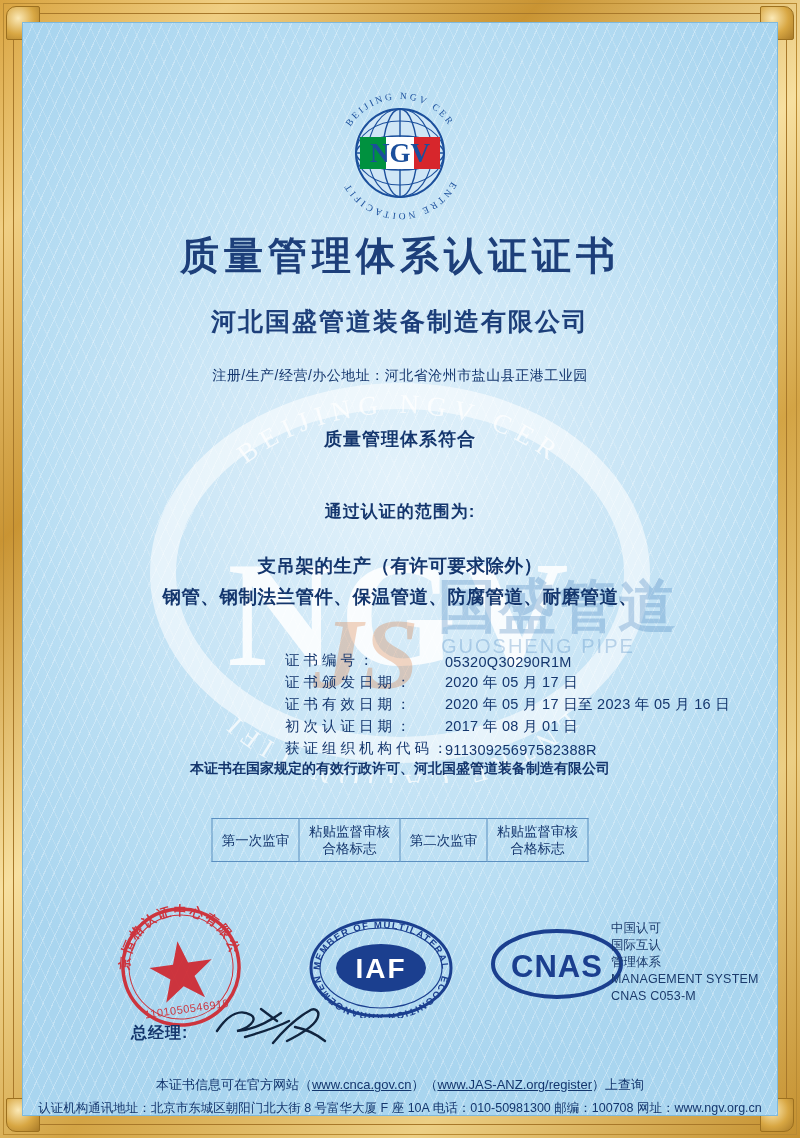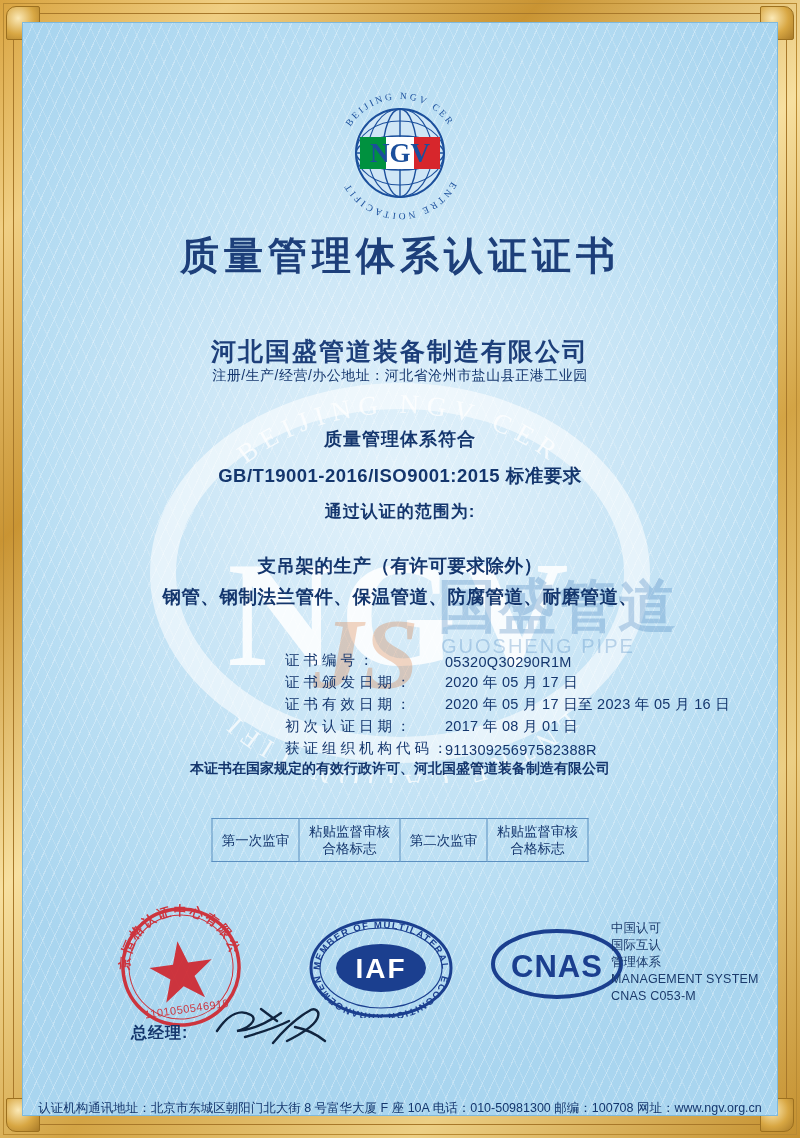--- a/index.html
+++ b/index.html
@@ -165,21 +165,21 @@
     width: 100%;
     text-align: center;
     font-family: "Liberation Sans", sans-serif;
     font-weight: bold;
     font-size: 39px;
     letter-spacing: 5px;
     color: #1d3f7a;
   }
   .company {
     position: absolute;
-    top: 312px;
+    top: 282px;
     width: 100%;
     text-align: center;
     font-family: "Liberation Sans", sans-serif;
     font-weight: bold;
     font-size: 25px;
     letter-spacing: 2px;
     color: #1d3f7a;
   }
   .address {
     position: absolute;
@@ -430,21 +430,20 @@
             <textPath href="#logoArcBot" startOffset="50%" text-anchor="middle">ENTRE   NOITACIFIT</textPath>
           </text>
         </svg>
       </div>
 
       <div class="main-title">质量管理体系认证证书</div>
       <div class="company">河北国盛管道装备制造有限公司</div>
       <div class="address">注册/生产/经营/办公地址：河北省沧州市盐山县正港工业园</div>
 
       <div class="std-line1">质量管理体系符合</div>
-      <div class="std-line2">GB/T19001-2016/ISO9001:2015 标准要求</div>
       <div class="std-line3">通过认证的范围为:</div>
 
       <div class="scope">
         <div>支吊架的生产（有许可要求除外）</div>
         <div>钢管、钢制法兰管件、保温管道、防腐管道、耐磨管道、</div>
       </div>
 
       <div class="details">
         <div class="row">
           <div class="lbl">证书编号：</div>
@@ -530,17 +529,20 @@
       <svg class="signature" viewBox="0 0 120 48">
         <g fill="none" stroke="#10243f" stroke-width="2.4" stroke-linecap="round">
           <path d="M6,28 C18,10 30,6 40,12 C48,17 36,26 26,28 C42,27 56,20 70,10"></path>
           <path d="M34,34 C48,30 62,26 78,18"></path>
           <path d="M62,40 C72,28 84,16 98,8 C104,4 110,8 106,16 C102,24 88,32 76,38"></path>
           <path d="M84,24 C94,26 104,30 114,38"></path>
           <path d="M50,6 L66,18"></path>
         </g>
       </svg>
 
+      <div class="footer1">
+        <span>本证书信息可在官方网站（</span><span class="u">www.cnca.gov.cn</span><span>）（</span><span class="u">www.JAS-ANZ.org/register</span><span>）上查询</span>
+      </div>
       <div class="footer2">认证机构通讯地址：北京市东城区朝阳门北大街 8 号富华大厦 F 座 10A 电话：010-50981300 邮编：100708 网址：www.ngv.org.cn</div>
 
     </div>
   </div>
 </div>
 
 </body></html>

